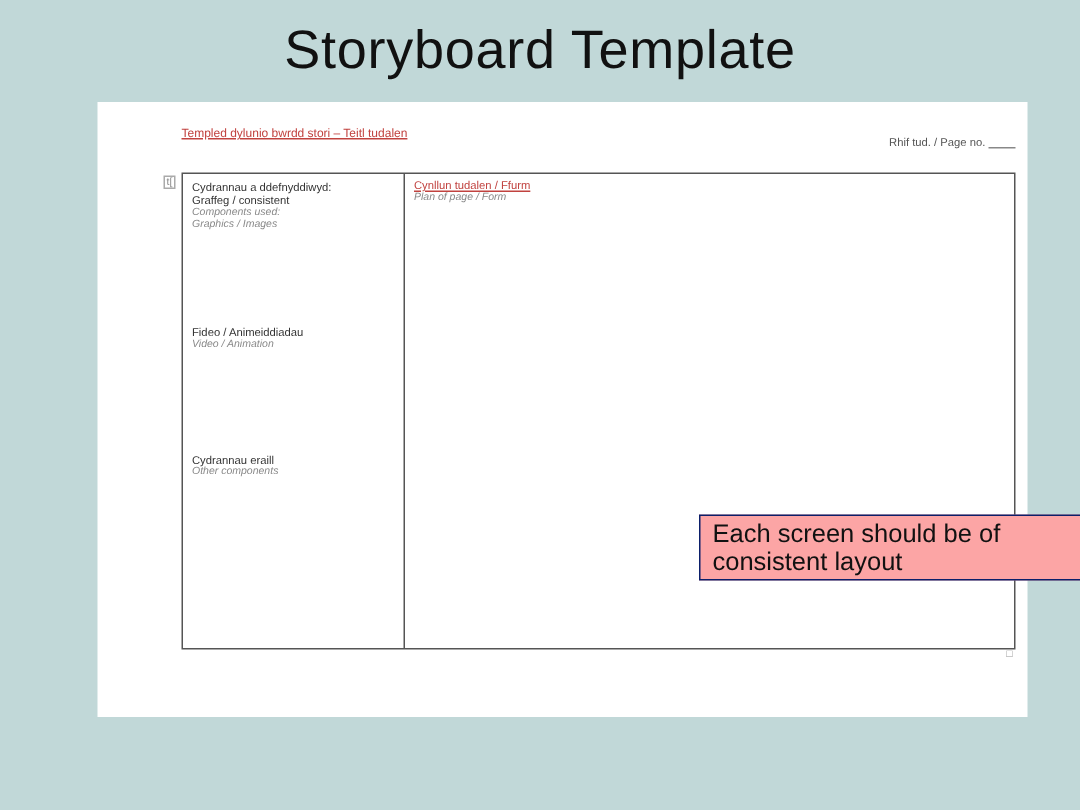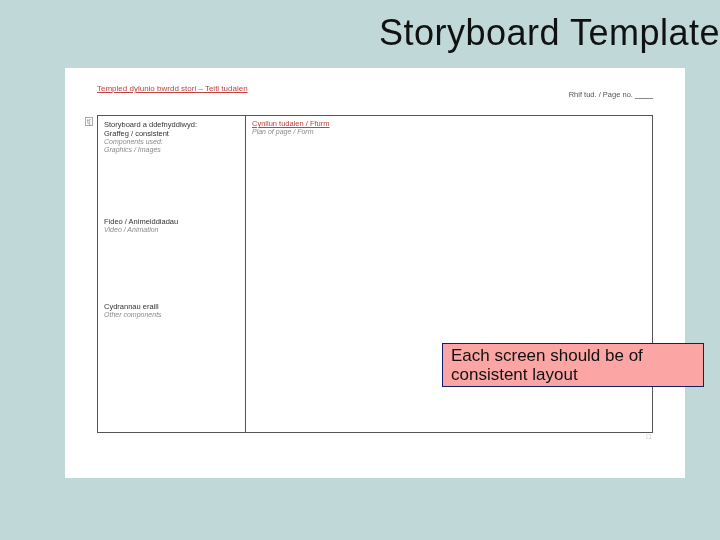--- a/index.html
+++ b/index.html
@@ -7,40 +7,41 @@
     body {
       background: #c1d8d8;
       font-family: Arial, Helvetica, sans-serif;
       position: relative;
     }
     .slide-title {
       position: absolute;
       top: 12px;
       left: 0;
       right: 0;
-      text-align: right;
+      text-align: center;
       font-size: 36px;
       font-weight: 400;
       color: #111;
       letter-spacing: 0.5px;
     }
     .doc {
       position: absolute;
       left: 65px;
       top: 68px;
       width: 620px;
       height: 410px;
       background: #ffffff;
       font-size: 8px;
       color: #3a3a3a;
     }
     .doc-inner {
       position: relative;
       width: 100%;
       height: 100%;
+      margin-left: 24px;
     }
     .doc-header-red {
       position: absolute;
       left: 32px;
       top: 16px;
       color: #c1423f;
       font-size: 8px;
     }
     .doc-header-red .underline {
       text-decoration: underline;
@@ -153,21 +154,21 @@
       <span class="underline">Templed dylunio bwrdd stori – Teitl tudalen</span>
     </div>
     <div class="right-meta">
       <span>Rhif tud. / Page no.</span> <span class="ln"></span>
     </div>
     <div class="bracket">t[</div>
 
     <div class="worksheet">
       <div class="left-col">
         <div class="section sec-a">
-          <div class="l1">Storyboard a ddefnyddiwyd:</div>
+          <div class="l1">Cydrannau a ddefnyddiwyd:</div>
           <div class="l2">Graffeg / consistent</div>
           <div class="l3">Components used:</div>
           <div class="l4">Graphics / Images</div>
         </div>
         <div class="section sec-b">
           <div class="l1">Fideo / Animeiddiadau</div>
           <div class="l3">Video / Animation</div>
         </div>
         <div class="section sec-c">
           <div class="l1">Cydrannau eraill</div>

